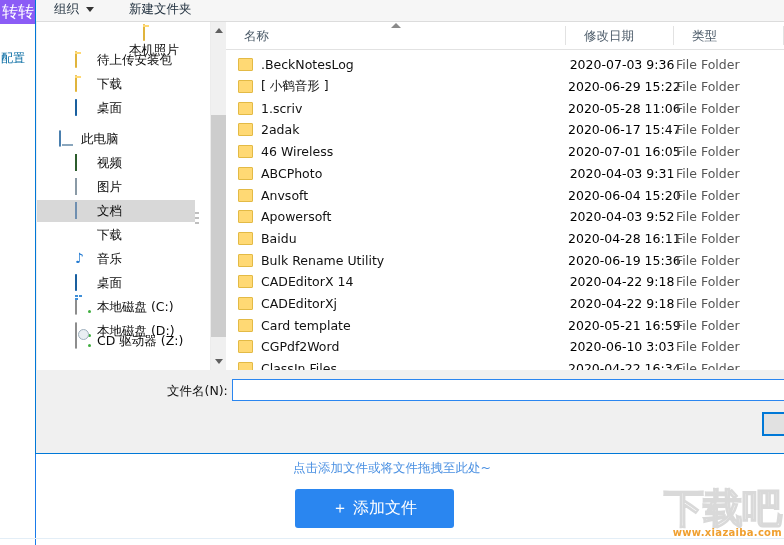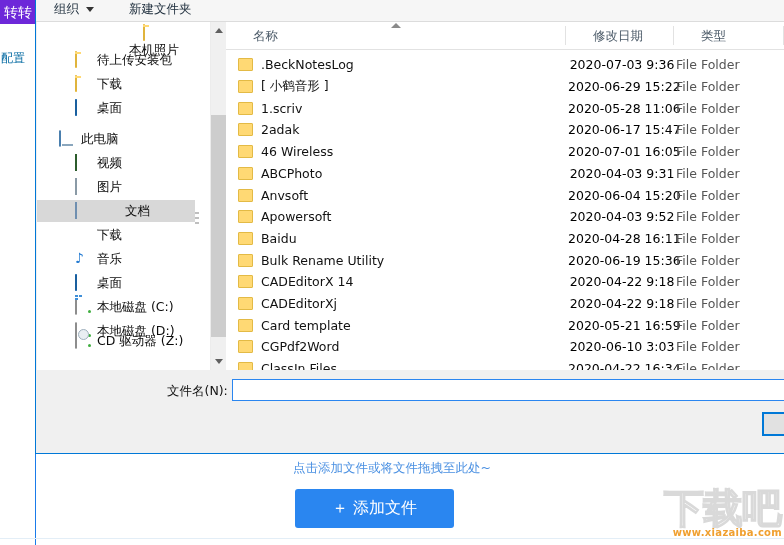--- a/index.html
+++ b/index.html
@@ -6,22 +6,22 @@
   body{
     width:784px;height:545px;overflow:hidden;
     background:#ffffff;
     font-family:"DejaVu Sans","Liberation Sans",sans-serif;
     font-size:12px;color:#000;
     position:relative;
   }
   
   #app-bg{position:absolute;left:0;top:0;width:784px;height:545px;background:#ffffff;}
   #app-tab{
-    position:absolute;left:0;top:0;width:36px;height:24px;background:#6d28d9;
-    color:#fff;font-size:14px;line-height:24px;text-align:center;overflow:hidden;
+    position:absolute;left:0;top:0;width:36px;height:24px;background:#8b5cf6;
+    color:#fff;font-size:16px;line-height:24px;text-align:center;overflow:hidden;
     letter-spacing:0px;
   }
   #app-left-rail{
     position:absolute;left:0;top:24px;width:35px;height:521px;background:#ffffff;
     border-right:1px solid #1a7bea;
   }
   #app-config-label{
     position:absolute;left:1px;top:50px;width:34px;font-size:12px;color:#0369a1;
     white-space:nowrap;overflow:hidden;
   }
@@ -73,21 +73,21 @@
   }
   
   #navpane{
     position:absolute;left:1px;top:27px;width:158px;height:348px;background:#ffffff;
     overflow:hidden;
   }
   .nav-row{
     position:absolute;left:0;width:158px;height:22px;display:flex;align-items:center;
     font-size:12.5px;color:#0b0b0b;cursor:default;white-space:nowrap;
   }
-  .nav-row.sel{background:#d8d8d8;gap:28px;}
+  .nav-row.sel{background:#d8d8d8;}
   .nav-ico{width:17px;height:16px;margin-right:5px;flex:0 0 17px;position:relative;}
   
   .ico-folder{
     background:#ffd974;border:1px solid #e0b43c;border-radius:1px;
     width:15px;height:12px;margin-top:2px;
   }
   .ico-folder:after{
     content:"";position:absolute;left:0;top:0px;width:6px;height:2px;background:#ffd974;
   }
   
@@ -183,21 +183,21 @@
   #filepane{
     position:absolute;left:190px;top:27px;width:564px;height:348px;background:#ffffff;
     overflow:hidden;
   }
   #col-header{
     position:absolute;left:0;top:0;width:564px;height:27px;background:#ffffff;
     border-bottom:1px solid #e2e2e2;
   }
   .col-h{
     position:absolute;top:0;height:27px;line-height:27px;font-size:12.5px;color:#4b5a68;
-    padding-left:27px;box-sizing:border-box;white-space:nowrap;overflow:hidden;cursor:default;
+    padding-left:18px;box-sizing:border-box;white-space:nowrap;overflow:hidden;cursor:default;
   }
   .col-h .divider{
     position:absolute;right:0;top:4px;width:1px;height:19px;background:#e2e2e2;
   }
   #ch-name{left:0;width:340px;}
   #ch-date{left:340px;width:108px;}
   #ch-type{left:448px;width:110px;}
   #sort-mark{
     position:absolute;left:165px;top:1px;width:0;height:0;
     border-left:5px solid transparent;border-right:5px solid transparent;

